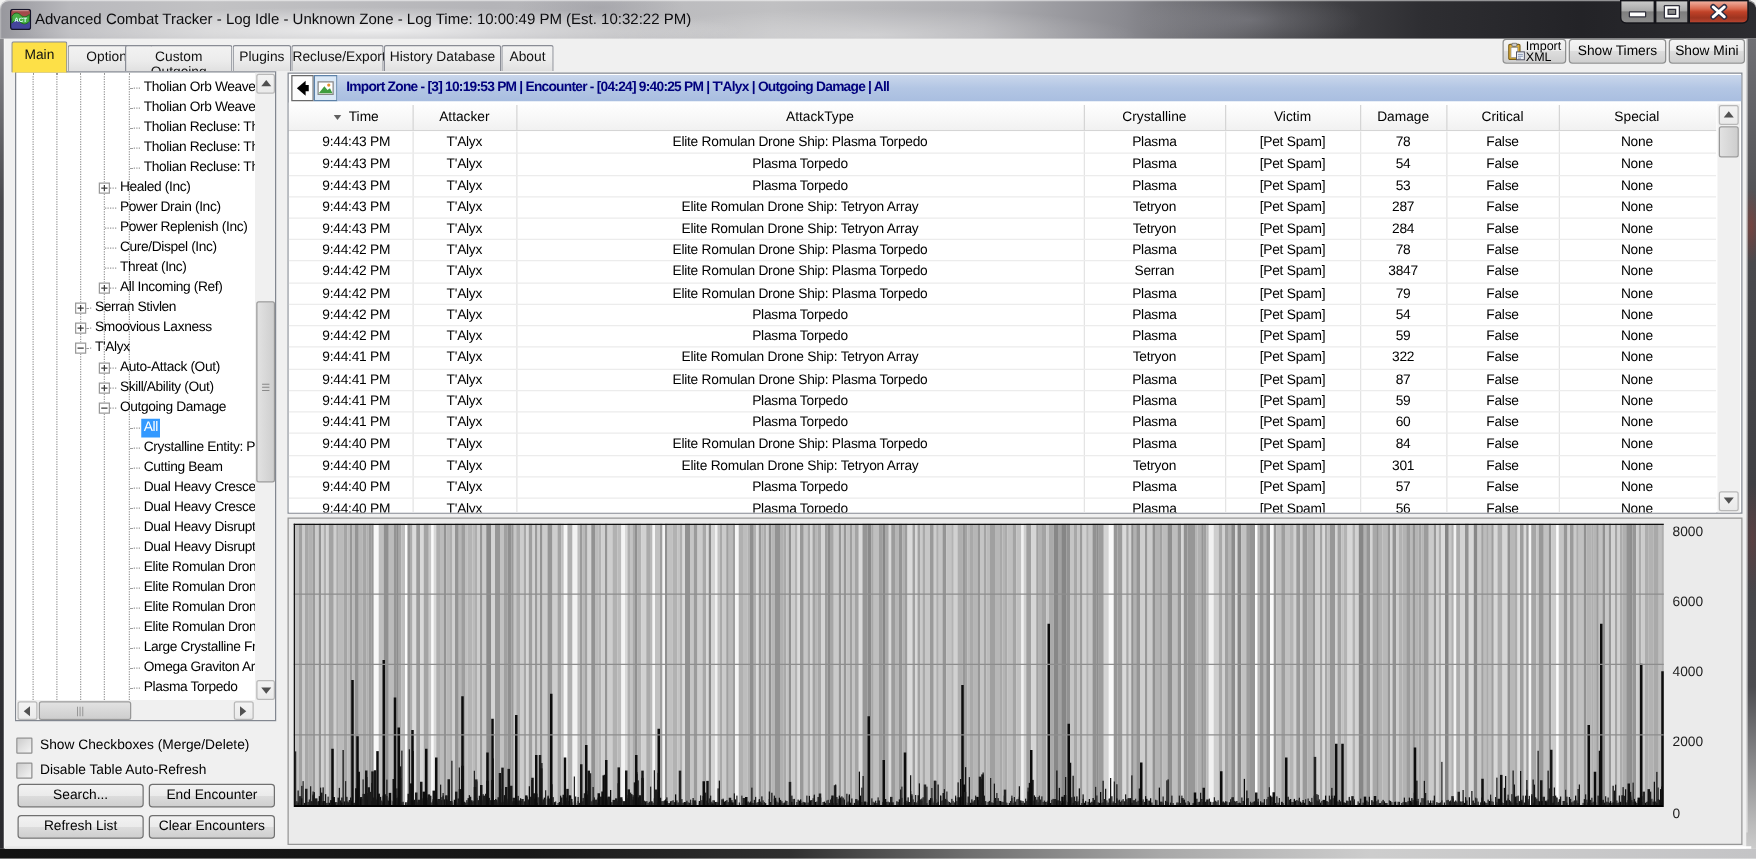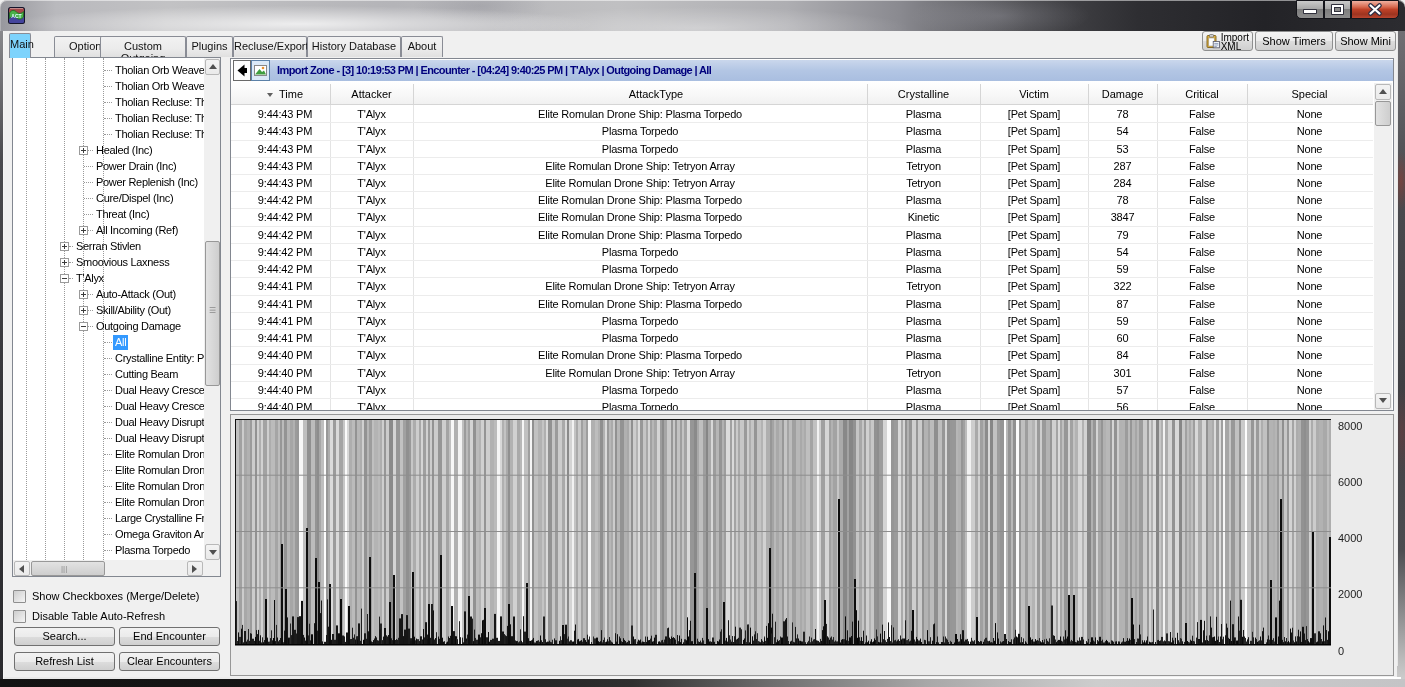--- a/index.html
+++ b/index.html
@@ -39,21 +39,21 @@
 #wmax { left:28px; width:27px;
   background:linear-gradient(180deg,#cacaca 0,#a8a8a8 45%,#7e7e7e 50%,#8c8c8c 100%); }
 #wclose { left:55px; width:48px; border-radius:0 0 5px 0;
   background:linear-gradient(180deg,#f0b0a0 0,#d86a50 35%,#c04228 50%,#9e3420 78%,#b84530 100%); }
 
 
 .tab { position:absolute; top:36px; height:21px; border:1px solid #898c95; border-bottom:none;
   border-radius:2px 2px 0 0; background:linear-gradient(180deg,#f2f2f2,#ebebeb 60%,#e0e0e0);
   font-size:11px; text-align:center; color:#111; }
 .tab span { display:block; margin-top:3px; }
-#tab-main { left:9px; top:33px; width:22px; height:25px; background:#7dd3fc; z-index:3; }
+#tab-main { left:9px; top:33px; width:45px; height:25px; background:#fde047; z-index:3; }
 #tab-main span { margin-top:4px; }
 
 
 .topbtn { position:absolute; top:31px; height:20px; border:1px solid #8e8f8f; border-radius:3px;
   background:linear-gradient(180deg,#f4f4f4,#ebebeb 50%,#dddddd 50%,#cfcfcf);
   font-size:11px; text-align:center; line-height:18px; color:#000; }
 
 
 #treepanel { left:12px; top:57px; width:209px; height:520px; background:#fff; border:1px solid #828790; overflow:hidden; }
 .vdot { position:absolute; width:1px; border-left:1px dotted #9a9a9a; }
@@ -100,20 +100,21 @@
 <body>
 <div class="abs" id="titlebar">
   <svg class="abs" style="left:8px;top:7px" width="17" height="17" viewBox="0 0 17 17">
     <rect x="0" y="0" width="17" height="17" rx="2.5" fill="#14142a"></rect>
     <rect x="1" y="1" width="15" height="7.5" rx="1.5" fill="#a34a4a"></rect>
     <rect x="1" y="8" width="15" height="8" rx="1.5" fill="#44449c"></rect>
     <path d="M1.5 6 C3.5 2.5,6.5 3,8.5 5 C10.5 7,13 7,15.5 4.5 L15.5 10 C13 13,10 12.5,8 10.5 C6 8.5,3.5 9,1.5 11.5 Z" fill="#49b049" stroke="#1d6b1d" stroke-width="0.8"></path>
     <text x="8.5" y="10.5" font-size="5" fill="#dff" text-anchor="middle" font-family="Liberation Sans" font-weight="bold">ACT</text>
     <path d="M2 1.5 h13" stroke="rgba(255,255,255,.35)" stroke-width="1"></path>
   </svg>
+  <div class="abs" id="title-text">Advanced Combat Tracker - Log Idle - Unknown Zone - Log Time: 10:00:49 PM (Est. 10:32:22 PM)</div>
 </div>
 <div class="abs" id="winbtns">
   <div class="wbtn" id="wmin">
     <svg width="26" height="17" viewBox="0 0 26 17">
         <rect x="6" y="8" width="14" height="5" rx="1" fill="#30303c"></rect>
         <rect x="7" y="9" width="12" height="3" fill="#fff"></rect>
       </svg>
   </div>
   <div class="wbtn" id="wmax">
     <svg width="25" height="17" viewBox="0 0 25 17">
@@ -353,21 +354,21 @@
 <div class="tcell" style="left:99px;top:87.2px;width:83px;height:17.24px;line-height:17.24px">T'Alyx</div>
 <div class="tcell" style="left:182px;top:87.2px;width:454px;height:17.24px;line-height:17.24px">Elite Romulan Drone Ship: Plasma Torpedo</div>
 <div class="tcell" style="left:636px;top:87.2px;width:113px;height:17.24px;line-height:17.24px">Plasma</div>
 <div class="tcell" style="left:749px;top:87.2px;width:108px;height:17.24px;line-height:17.24px">[Pet Spam]</div>
 <div class="tcell" style="left:857px;top:87.2px;width:69px;height:17.24px;line-height:17.24px">78</div>
 <div class="tcell" style="left:926px;top:87.2px;width:90px;height:17.24px;line-height:17.24px">False</div>
 <div class="tcell" style="left:1016px;top:87.2px;width:125px;height:17.24px;line-height:17.24px">None</div>
 <div class="tcell" style="left:9px;top:104.4px;width:90px;height:17.24px;line-height:17.24px">9:44:42 PM</div>
 <div class="tcell" style="left:99px;top:104.4px;width:83px;height:17.24px;line-height:17.24px">T'Alyx</div>
 <div class="tcell" style="left:182px;top:104.4px;width:454px;height:17.24px;line-height:17.24px">Elite Romulan Drone Ship: Plasma Torpedo</div>
-<div class="tcell" style="left:636px;top:104.4px;width:113px;height:17.24px;line-height:17.24px">Kinetic</div>
+<div class="tcell" style="left:636px;top:104.4px;width:113px;height:17.24px;line-height:17.24px">Serran</div>
 <div class="tcell" style="left:749px;top:104.4px;width:108px;height:17.24px;line-height:17.24px">[Pet Spam]</div>
 <div class="tcell" style="left:857px;top:104.4px;width:69px;height:17.24px;line-height:17.24px">3847</div>
 <div class="tcell" style="left:926px;top:104.4px;width:90px;height:17.24px;line-height:17.24px">False</div>
 <div class="tcell" style="left:1016px;top:104.4px;width:125px;height:17.24px;line-height:17.24px">None</div>
 <div class="tcell" style="left:9px;top:121.7px;width:90px;height:17.24px;line-height:17.24px">9:44:42 PM</div>
 <div class="tcell" style="left:99px;top:121.7px;width:83px;height:17.24px;line-height:17.24px">T'Alyx</div>
 <div class="tcell" style="left:182px;top:121.7px;width:454px;height:17.24px;line-height:17.24px">Elite Romulan Drone Ship: Plasma Torpedo</div>
 <div class="tcell" style="left:636px;top:121.7px;width:113px;height:17.24px;line-height:17.24px">Plasma</div>
 <div class="tcell" style="left:749px;top:121.7px;width:108px;height:17.24px;line-height:17.24px">[Pet Spam]</div>
 <div class="tcell" style="left:857px;top:121.7px;width:69px;height:17.24px;line-height:17.24px">79</div>

